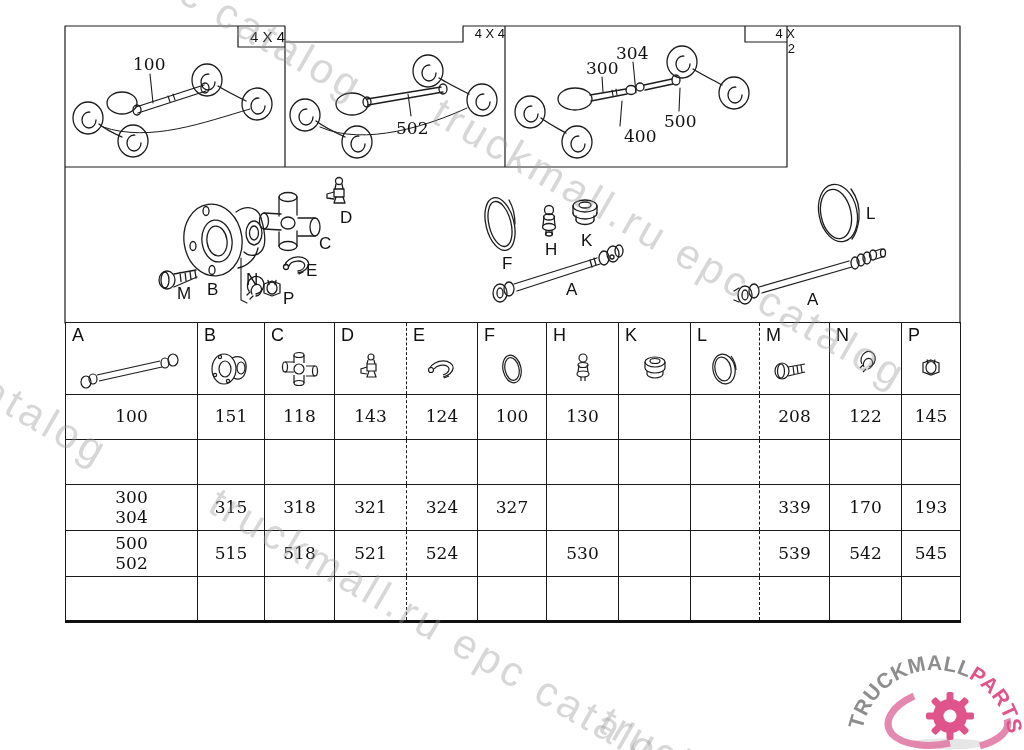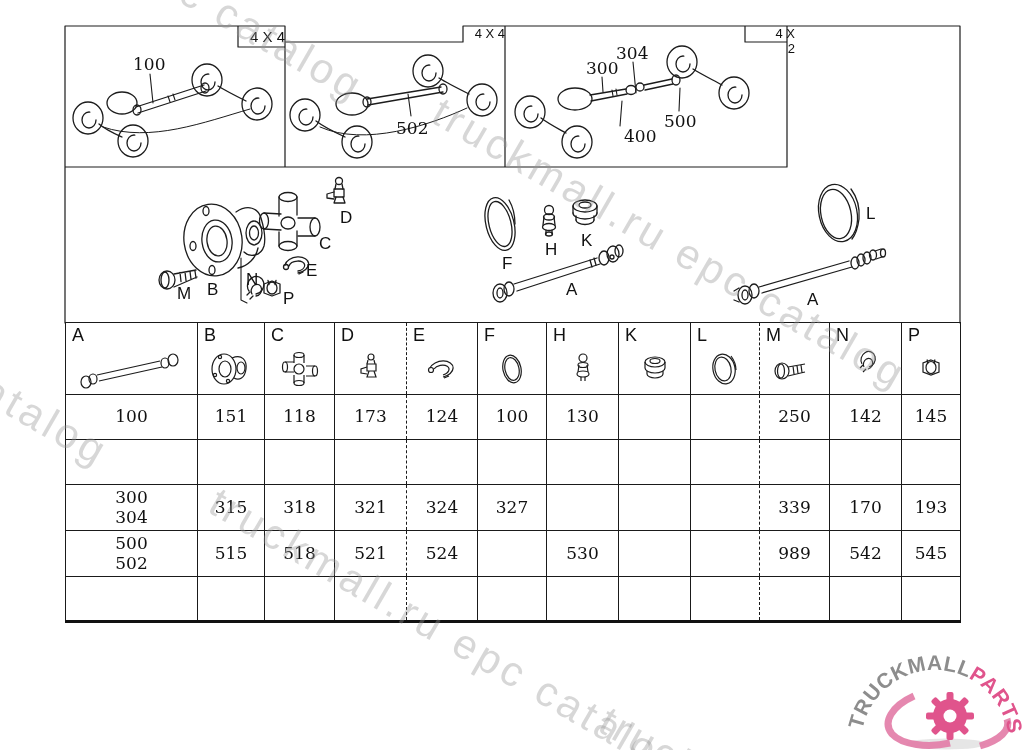--- a/index.html
+++ b/index.html
@@ -400,28 +400,28 @@
         </svg>
             </div>
           </th>
     </tr>
     </thead>
     <tbody>
         <tr class="r0">
           <td>100</td>
           <td>151</td>
           <td>118</td>
-          <td>173</td>
+          <td>143</td>
           <td>124</td>
           <td>100</td>
           <td>130</td>
           <td></td>
           <td></td>
-          <td>250</td>
-          <td>142</td>
+          <td>208</td>
+          <td>122</td>
           <td>145</td>
         </tr>
         <tr class="r1">
           <td></td>
           <td></td>
           <td></td>
           <td></td>
           <td></td>
           <td></td>
           <td></td>
@@ -450,21 +450,21 @@
           <td>500
 502</td>
           <td>515</td>
           <td>518</td>
           <td>521</td>
           <td>524</td>
           <td></td>
           <td>530</td>
           <td></td>
           <td></td>
-          <td>989</td>
+          <td>539</td>
           <td>542</td>
           <td>545</td>
         </tr>
         <tr class="r4">
           <td></td>
           <td></td>
           <td></td>
           <td></td>
           <td></td>
           <td></td>

